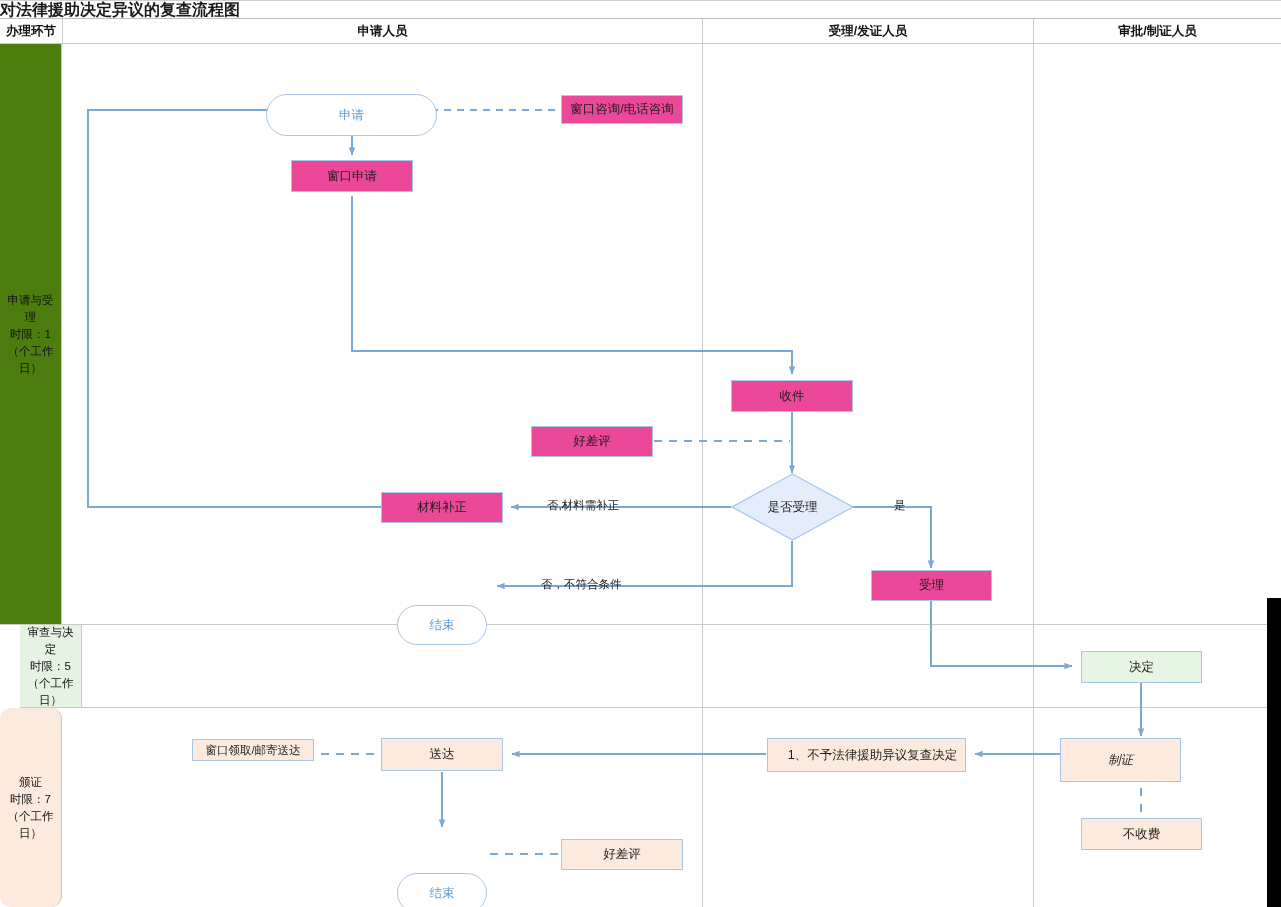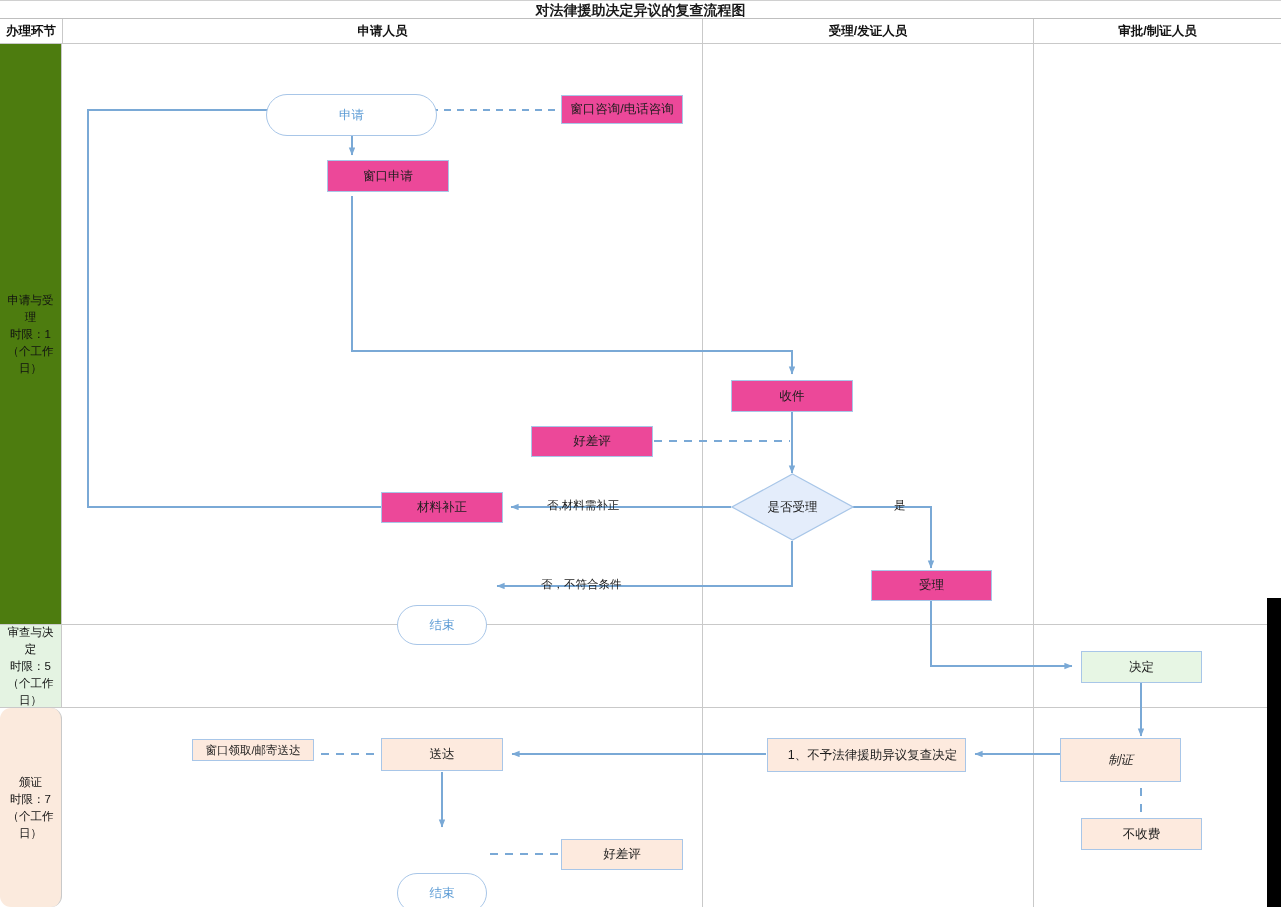--- a/index.html
+++ b/index.html
@@ -3,41 +3,41 @@
 <meta charset="utf-8">
 <style>
   html,body{margin:0;padding:0;background:#ffffff;}
   body{font-family:"Liberation Sans","DejaVu Sans",sans-serif;}
   #page{position:relative;width:1281px;height:907px;overflow:hidden;background:#fff;}
 
   
   #title-bar{position:absolute;left:0;top:0;width:1281px;height:19px;
     border-top:1px solid #d0d0d0;border-bottom:1px solid #bfbfbf;
     background:#ffffff;box-sizing:border-box;}
-  #title-text{position:absolute;left:0;top:1px;width:1281px;text-align:center;
-    font-size:14px;font-weight:bold;color:#1a1a1a;line-height:16px;}
+  #title-text{position:absolute;left:0;top:1px;width:1281px;text-align:left;
+    font-size:16px;font-weight:bold;color:#1a1a1a;line-height:16px;}
 
   
   #header-row{position:absolute;left:0;top:19px;width:1281px;height:25px;
     box-sizing:border-box;border-bottom:1px solid #c9c9c9;background:#fff;}
   .hcell{position:absolute;top:0;height:24px;line-height:24px;text-align:center;
     font-size:12.5px;font-weight:bold;color:#111;box-sizing:border-box;}
   #h-stage{left:0;width:63px;border-right:1px solid #c9c9c9;}
   #h-applicant{left:63px;width:640px;border-right:1px solid #c9c9c9;}
   #h-accept{left:703px;width:331px;border-right:1px solid #c9c9c9;}
   #h-approve{left:1034px;width:247px;}
 
   
   #grid{position:absolute;left:0;top:44px;width:1281px;height:863px;}
   .stagecell{position:absolute;left:0;width:62px;box-sizing:border-box;
     border-right:1px solid #c9c9c9;border-bottom:1px solid #c9c9c9;
     display:flex;align-items:center;justify-content:center;text-align:center;
     font-size:11.5px;color:#111;line-height:17px;padding:2px;}
   #stage-1{top:0;height:581px;background:#4d7c0f;}
-  #stage-2{top:581px;height:83px;background:#e4f3e2;}
+  #stage-2{top:581px;height:83px;background:#e4f3e2;margin-left:20px;}
   #stage-3{top:664px;height:199px;background:#fbeadd;border-bottom:none;border-radius:11px;}
 
   .lanecell{position:absolute;box-sizing:border-box;background:transparent;
     border-right:1px solid #c9c9c9;border-bottom:1px solid #c9c9c9;}
   .row1{top:0;height:581px;}
   .row2{top:581px;height:83px;}
   .row3{top:664px;height:199px;border-bottom:none;}
   .colA{left:62px;width:641px;}
   .colB{left:703px;width:331px;}
   .colC{left:1034px;width:247px;border-right:none;}
@@ -152,21 +152,21 @@
       <path d="M306,754 L380,754" stroke-dasharray="8,7"></path>
 
       <path d="M490,854 L560,854" stroke-dasharray="8,7"></path>
     </g>
   </svg>
 
   <div class="node terminal" style="left:266px;top:55px;width:171px;height:42px;">申请</div>
 
   <div class="node blue" style="left:561px;top:95px;width:122px;height:29px;">窗口咨询/电话咨询</div>
 
-  <div class="node blue" style="left:291px;top:160px;width:122px;height:32px;margin-left:36px;">窗口申请</div>
+  <div class="node blue" style="left:291px;top:160px;width:122px;height:32px;">窗口申请</div>
 
   <div class="node blue" style="left:731px;top:380px;width:122px;height:32px;">收件</div>
 
   <div class="node blue" style="left:531px;top:426px;width:122px;height:31px;">好差评</div>
 
   <div class="node blue" style="left:381px;top:492px;width:122px;height:31px;">材料补正</div>
 
   <div style="position:absolute;left:731px;top:473px;width:123px;height:68px;">
     <svg width="123" height="68" viewBox="0 0 123 68" style="position:absolute;left:0;top:0;">
       <polygon points="61.5,1 122,34 61.5,67 1,34" fill="#e4edfb" stroke="#a8c6e8" stroke-width="1.2"></polygon>

